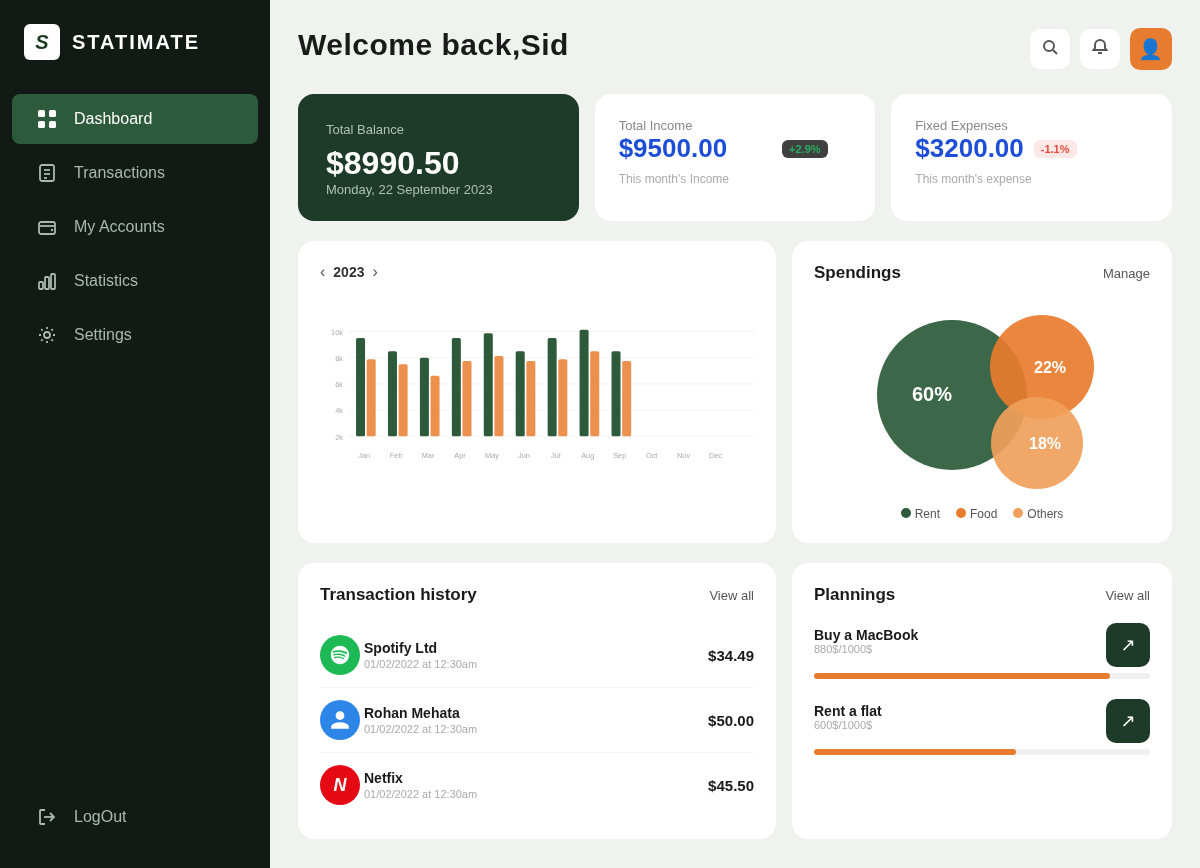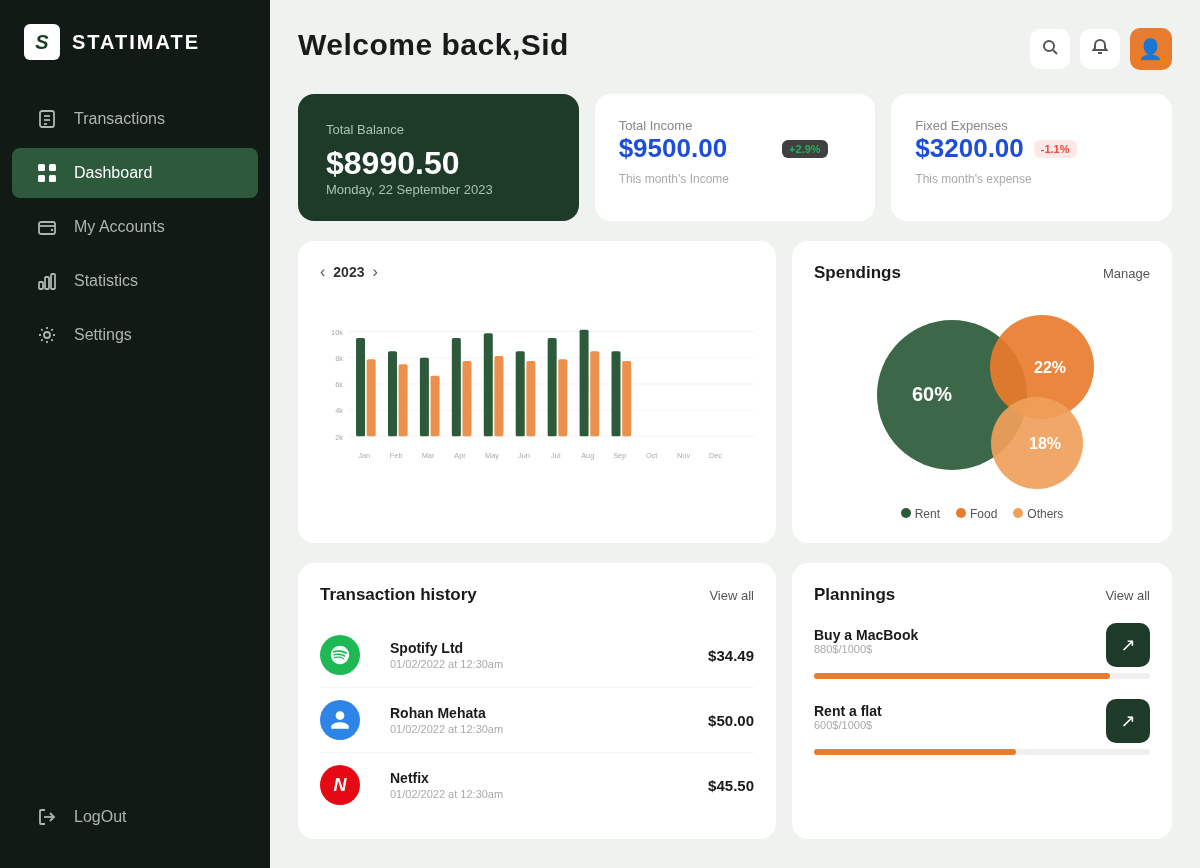--- a/index.html
+++ b/index.html
@@ -57,21 +57,21 @@
     .spendings-header { display: flex; justify-content: space-between; align-items: center; margin-bottom: 12px; }
     .manage-link { font-size: 13px; color: #555; cursor: pointer; }
     .spendings-legend { display: flex; gap: 16px; justify-content: center; margin-top: 8px; font-size: 12px; color: #555; align-items: center; }
     .legend-circle { width: 10px; height: 10px; border-radius: 50%; display: inline-block; margin-right: 4px; }
 
     
     .bottom-row { display: grid; grid-template-columns: 1fr 380px; gap: 16px; }
     .txn-card { background: #fff; border-radius: 16px; padding: 22px; }
     .txn-header { display: flex; justify-content: space-between; align-items: center; margin-bottom: 18px; }
     .view-all { font-size: 13px; color: #555; cursor: pointer; }
-    .txn-item { display: flex; align-items: center; gap: 30px; padding: 12px 0; border-bottom: 1px solid #f5f5f5; }
+    .txn-item { display: flex; align-items: center; gap: 4px; padding: 12px 0; border-bottom: 1px solid #f5f5f5; }
     .txn-item:last-child { border-bottom: none; }
     .txn-logo { width: 40px; height: 40px; border-radius: 50%; display: flex; align-items: center; justify-content: center; font-size: 18px; flex-shrink: 0; }
     .txn-info { flex: 1; }
     .txn-name { font-size: 14px; font-weight: 600; color: #1a1a1a; }
     .txn-date { font-size: 11px; color: #aaa; margin-top: 2px; }
     .txn-amount { font-size: 15px; font-weight: 700; color: #1a1a1a; }
 
     
     .plan-card { background: #fff; border-radius: 16px; padding: 22px; }
     .plan-header { display: flex; justify-content: space-between; align-items: center; margin-bottom: 18px; }
@@ -88,42 +88,42 @@
 <body>
 
 <div class="sidebar">
   <div class="sidebar-logo">
     <div class="logo-icon">
       <span>S</span>
     </div>
     <span class="logo-text">STATIMATE</span>
   </div>
 
+  <div class="nav-item active">
+    <span class="nav-icon">
+      <svg width="20" height="20" viewBox="0 0 20 20" fill="currentColor">
+        <rect x="1" y="1" width="7" height="7" rx="1.5"></rect>
+        <rect x="12" y="1" width="7" height="7" rx="1.5"></rect>
+        <rect x="1" y="12" width="7" height="7" rx="1.5"></rect>
+        <rect x="12" y="12" width="7" height="7" rx="1.5"></rect>
+      </svg>
+    </span>
+    <span>Dashboard</span>
+  </div>
+
   <div class="nav-item">
     <span class="nav-icon">
       <svg width="20" height="20" viewBox="0 0 20 20" fill="none" stroke="currentColor" stroke-width="1.8">
         <rect x="3" y="2" width="14" height="16" rx="2"></rect>
         <line x1="7" y1="7" x2="13" y2="7"></line>
         <line x1="7" y1="11" x2="13" y2="11"></line>
         <line x1="7" y1="15" x2="10" y2="15"></line>
       </svg>
     </span>
     <span>Transactions</span>
-  </div>
-
-  <div class="nav-item active">
-    <span class="nav-icon">
-      <svg width="20" height="20" viewBox="0 0 20 20" fill="currentColor">
-        <rect x="1" y="1" width="7" height="7" rx="1.5"></rect>
-        <rect x="12" y="1" width="7" height="7" rx="1.5"></rect>
-        <rect x="1" y="12" width="7" height="7" rx="1.5"></rect>
-        <rect x="12" y="12" width="7" height="7" rx="1.5"></rect>
-      </svg>
-    </span>
-    <span>Dashboard</span>
   </div>
 
   <div class="nav-item">
     <span class="nav-icon">
       <svg width="20" height="20" viewBox="0 0 20 20" fill="none" stroke="currentColor" stroke-width="1.8">
         <rect x="2" y="5" width="16" height="12" rx="2"></rect>
         <path d="M2 9h16"></path>
         <circle cx="15" cy="13" r="1.2" fill="currentColor" stroke="none"></circle>
       </svg>
     </span>

